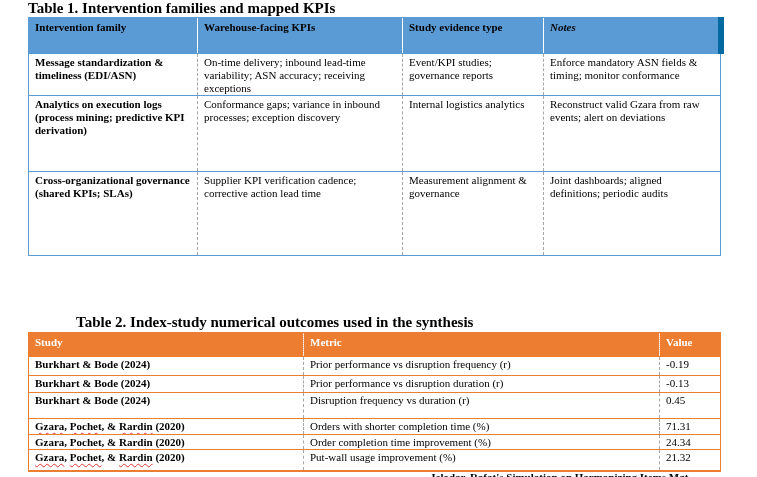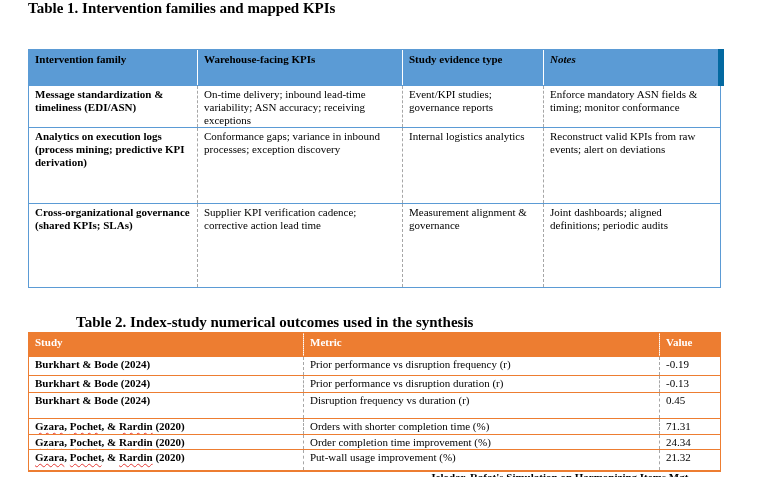--- a/index.html
+++ b/index.html
@@ -12,21 +12,21 @@
     white-space:nowrap;
   }
   #cap1{top:1px;}
   #cap2{top:315px;margin-left:48px;}
   table{
     position:absolute;left:28px;border-collapse:collapse;table-layout:fixed;
     width:692px;font-size:11px;line-height:13px;
   }
   td{vertical-align:top;padding:2px 6px 0 6px;box-sizing:border-box;overflow:hidden;}
   
-  #table1{top:17px;border:1px solid #5b9bd5;margin-top:32px;}
+  #table1{top:17px;border:1px solid #5b9bd5;}
   #table1 td{border-bottom:1px solid #5b9bd5;border-right:1px dashed #a6a6a6;}
   #table1 td:last-child{border-right:1px solid #5b9bd5;}
   #table1 tr.hdr td{
     background:#5b9bd5;font-weight:bold;border-right:1px dotted #ffffff;
     border-bottom:1px solid #5b9bd5;padding-top:3px;
   }
   #table1 tr.hdr td:last-child{border-right:6px solid #0369a1;font-style:italic;}
   #table1 td.c0{font-weight:bold;}
   
   #table2{top:332px;border:1px solid #ed7d31;border-bottom:2px solid #ed7d31;}
@@ -73,21 +73,21 @@
     <tr style="height:39px">
       <td class="c0">Message standardization &amp; timeliness (EDI/ASN)</td>
       <td>On-time delivery; inbound lead-time variability; ASN accuracy; receiving exceptions</td>
       <td>Event/KPI studies; governance reports</td>
       <td>Enforce mandatory ASN fields &amp; timing; monitor conformance</td>
     </tr>
     <tr style="height:76px">
       <td class="c0">Analytics on execution logs (process mining; predictive KPI derivation)</td>
       <td>Conformance gaps; variance in inbound processes; exception discovery</td>
       <td>Internal logistics analytics</td>
-      <td>Reconstruct valid KPIs from raw events; alert on deviations</td>
+      <td>Reconstruct valid Gzara from raw events; alert on deviations</td>
     </tr>
     <tr style="height:84px">
       <td class="c0">Cross-organizational governance (shared KPIs; SLAs)</td>
       <td>Supplier KPI verification cadence; corrective action lead time</td>
       <td>Measurement alignment &amp; governance</td>
       <td>Joint dashboards; aligned definitions; periodic audits</td>
     </tr>
   </tbody>
 </table>
 

